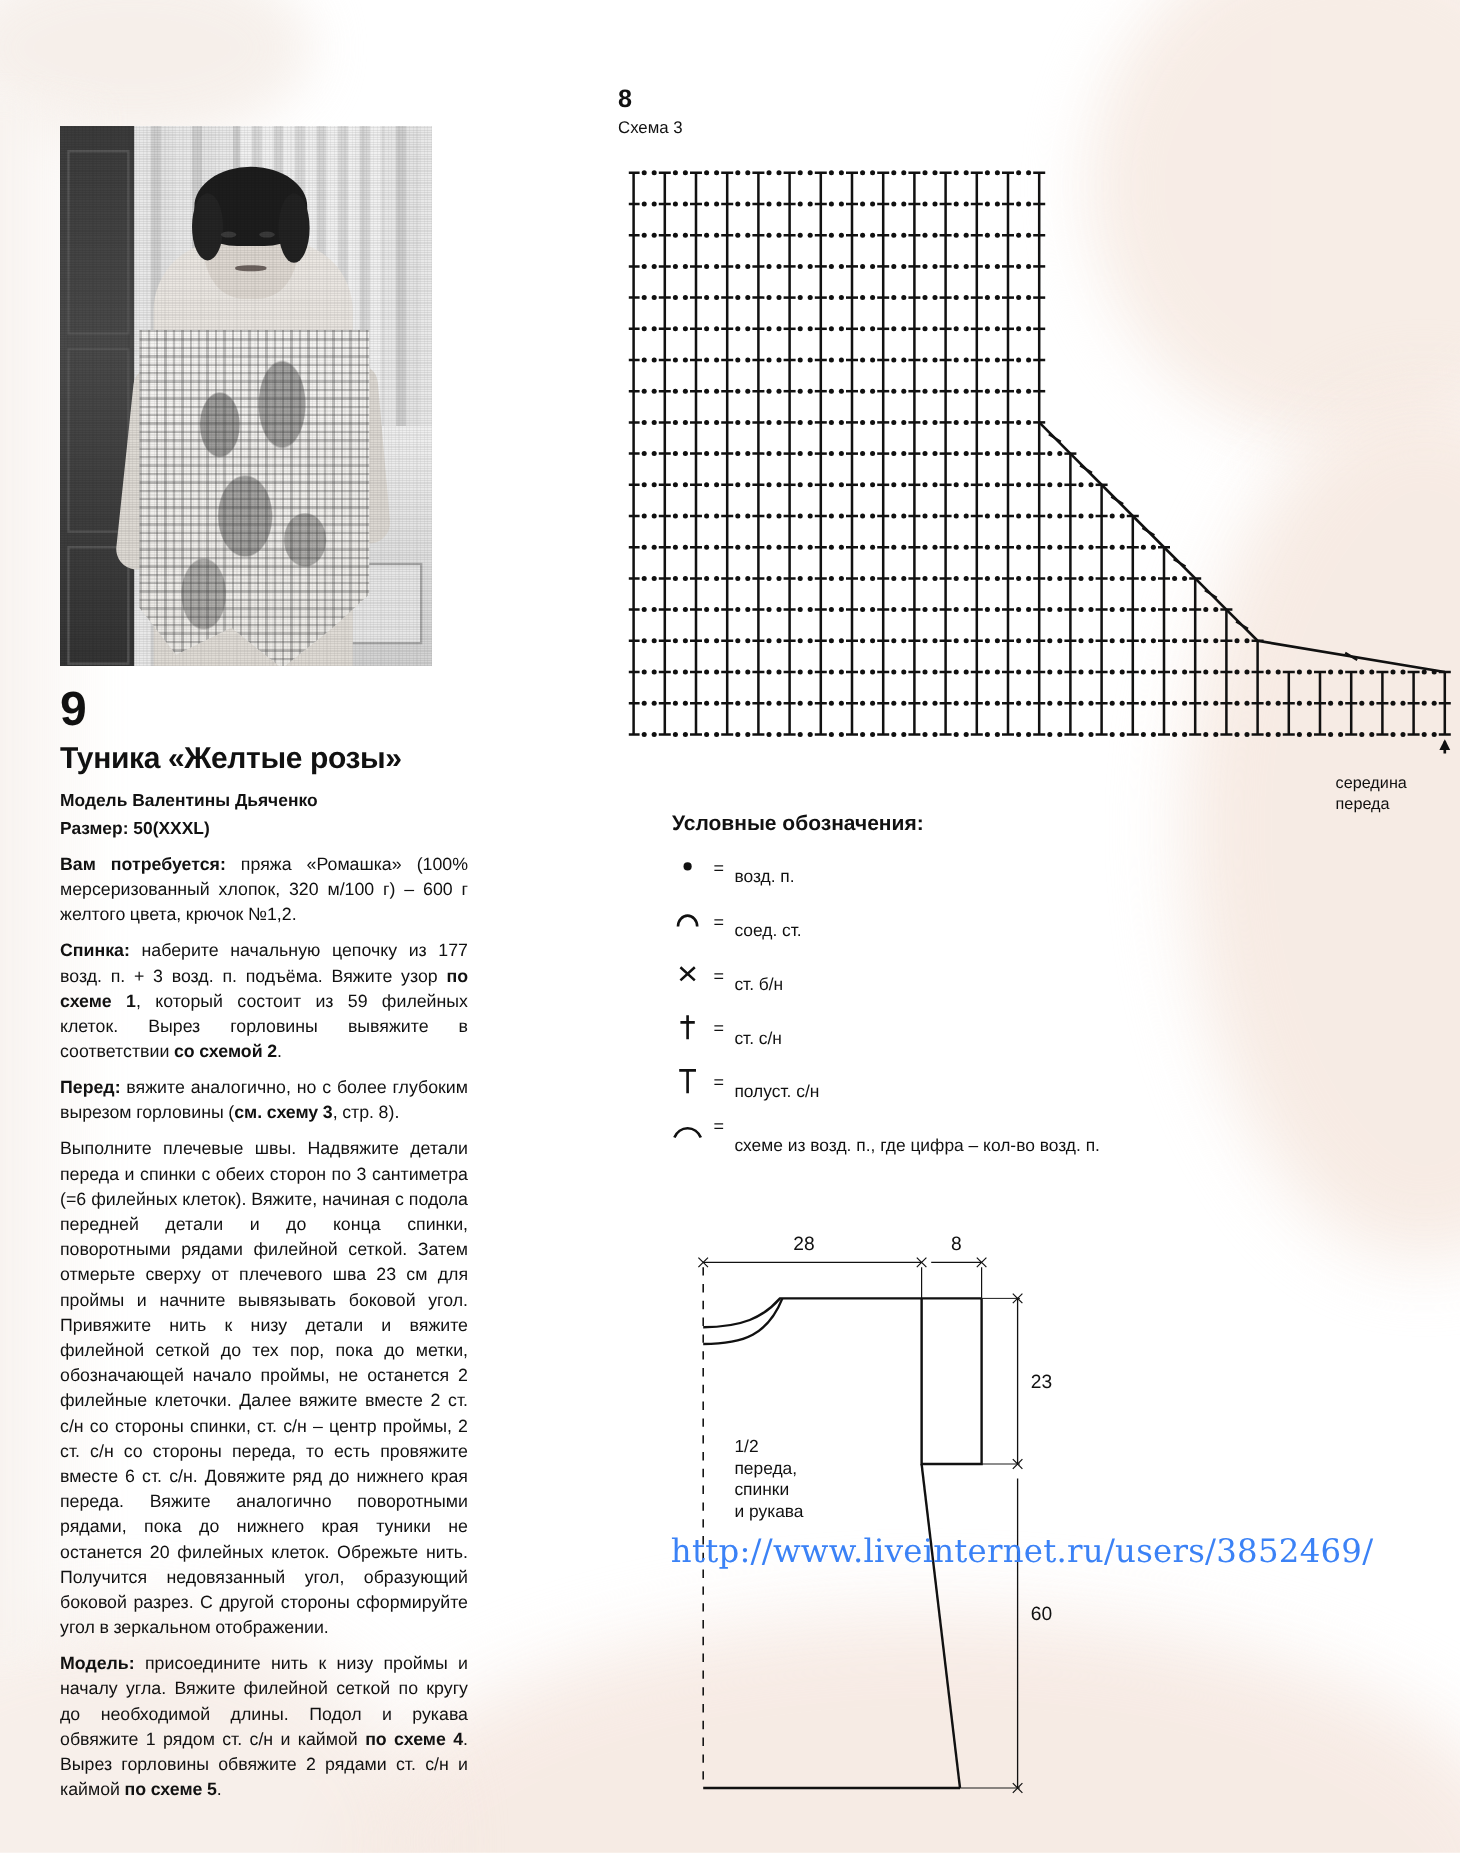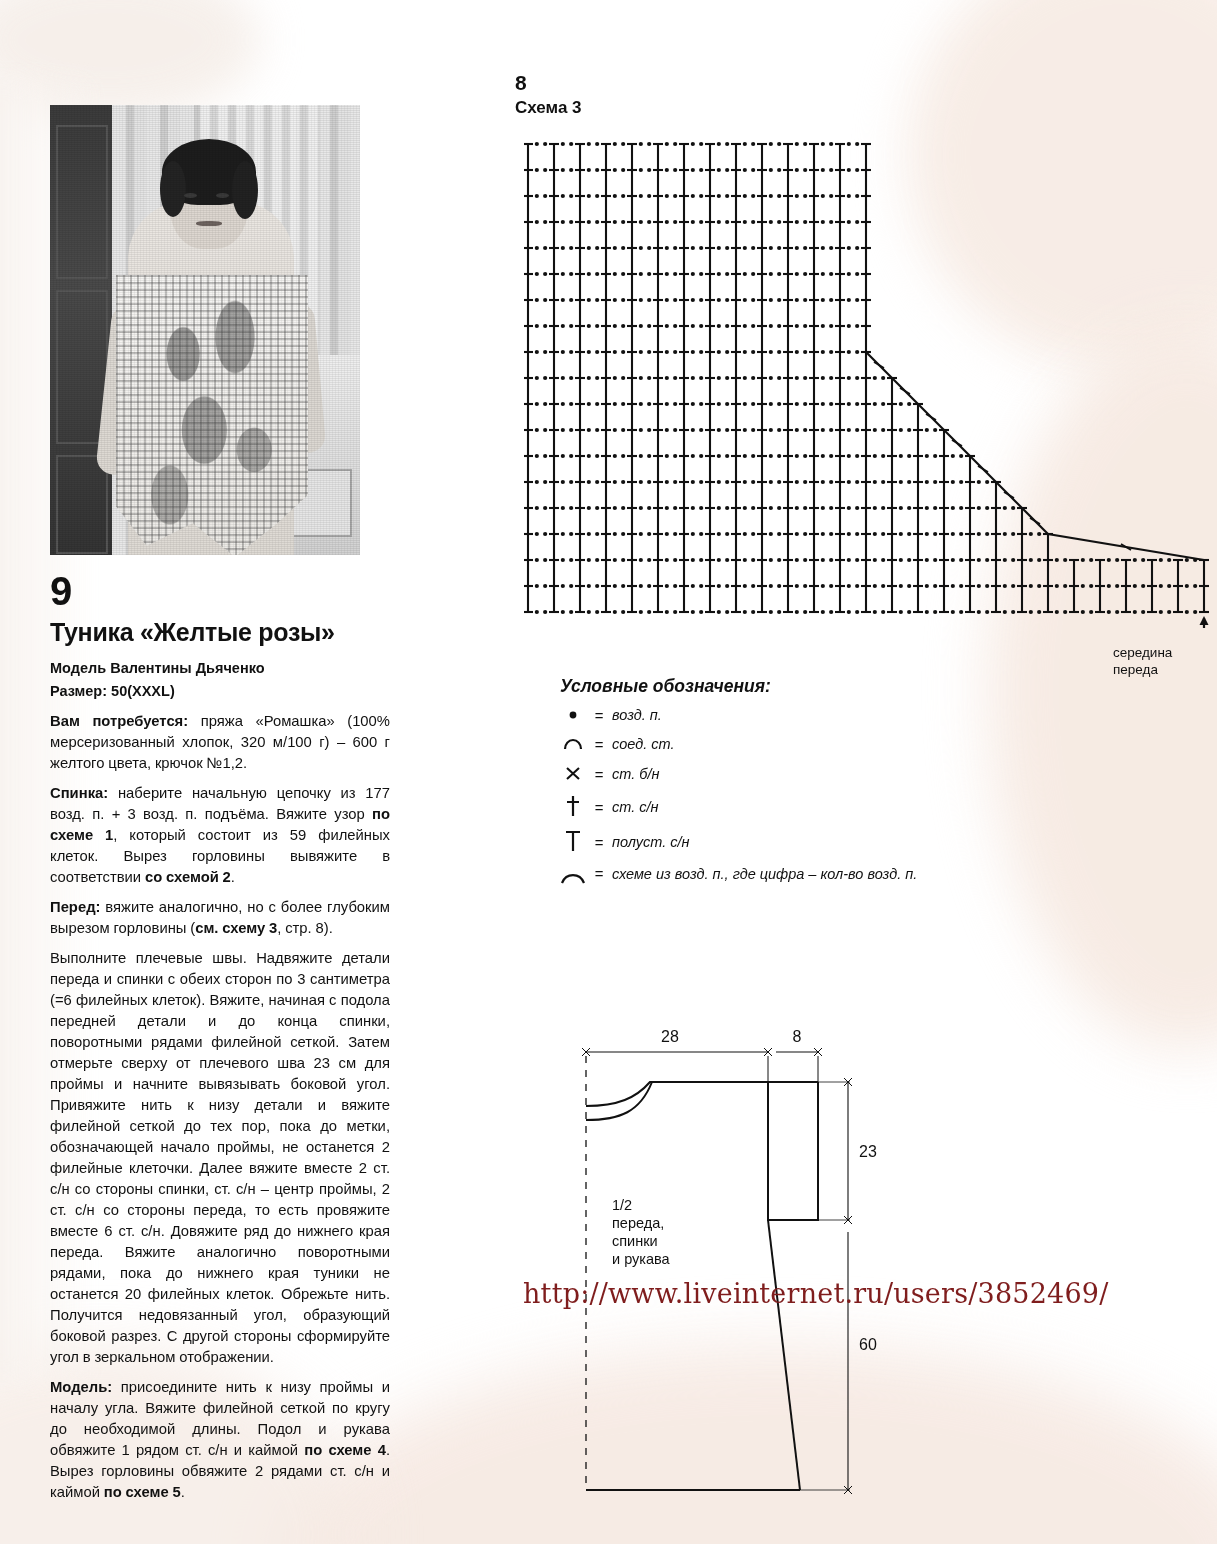--- a/index.html
+++ b/index.html
@@ -83,43 +83,43 @@
   .art-num{font-size:40px;font-weight:700;line-height:1;margin:16px 0 8px;letter-spacing:-1px;}
   .art-title{font-size:25px;font-weight:700;line-height:1.08;margin:4px 0 12px;letter-spacing:-.3px;}
   .meta-line{font-size:14.5px;font-weight:700;line-height:1.45;margin-bottom:2px;}
   .para{font-size:14.8px;line-height:1.42;margin:9px 0 0;text-align:justify;
     hyphens:none;word-spacing:-.3px;}
   .para b{font-weight:700;}
 
   
   .right-col{position:absolute;left:515px;top:72px;width:700px;}
   .page-no{font-size:21px;font-weight:700;line-height:1;margin:0;}
-  .scheme-label{font-size:17px;font-weight:700;margin:5px 0 0;}
+  .scheme-label{font-size:14px;font-weight:400;margin:5px 0 0;}
 
   
   .chart-wrap{position:absolute;left:524px;top:138px;width:690px;height:490px;}
   .chart-svg{display:block;}
 
   .center-front{position:absolute;left:1113px;top:645px;width:120px;
     font-size:13.5px;line-height:1.25;font-weight:400;}
 
   
-  .legend{position:absolute;left:560px;top:676px;width:420px;font-style:italic;}
+  .legend{position:absolute;left:560px;top:676px;width:420px;}
   .legend-title{font-size:17.5px;font-weight:700;margin:0 0 9px;}
   .legend-row{display:flex;align-items:center;font-size:14.5px;margin-bottom:10px;}
   .legend-sym{width:26px;text-align:center;flex:0 0 26px;}
   .legend-eq{width:26px;flex:0 0 26px;text-align:center;font-size:15px;}
-  .legend-txt{flex:1;line-height:1.3;}
+  .legend-txt{flex:1;line-height:1.3;margin-top:16px;}
   .legend-note{font-size:14.3px;line-height:1.42;margin-top:6px;padding-left:26px;
     text-align:justify;}
 
   
   .schem{position:absolute;left:560px;top:1020px;width:320px;height:510px;}
-  .wm{position:absolute;left:523px;top:1278px;font-size:27px;
-    font-family:"DejaVu Serif", serif;color:#7f1d1d;white-space:nowrap;letter-spacing:.2px;}
+  .wm{position:absolute;left:559px;top:1278px;font-size:27px;
+    font-family:"DejaVu Serif", serif;color:#3b82f6;white-space:nowrap;letter-spacing:.2px;}
 </style>
 </head>
 <body>
 
 <div class="page-tint">
   <div class="tint-tl"></div>
   <div class="tint-tr"></div>
   <div class="tint-r"></div>
   <div class="tint-br"></div>
   <div class="tint-bl"></div>

